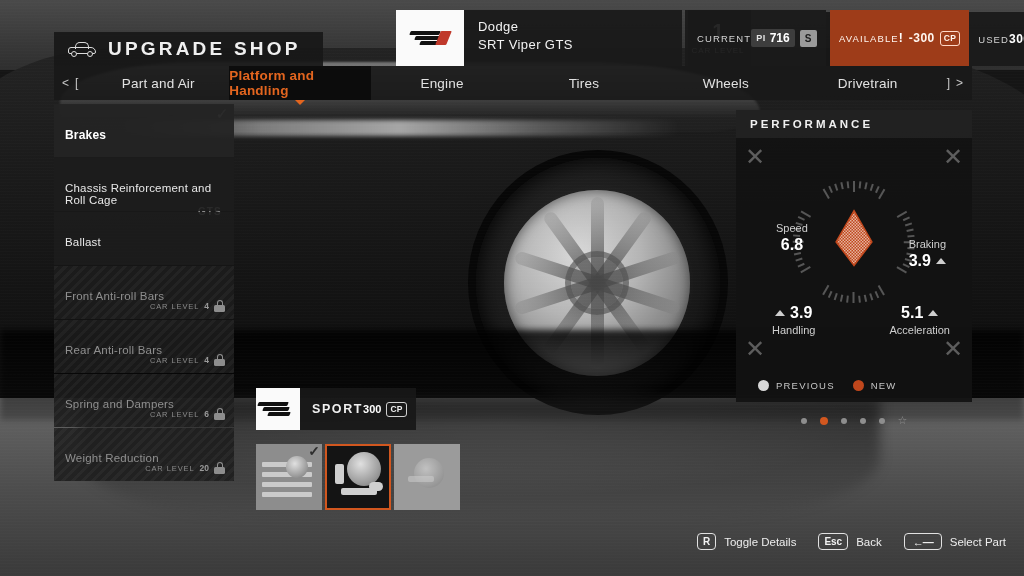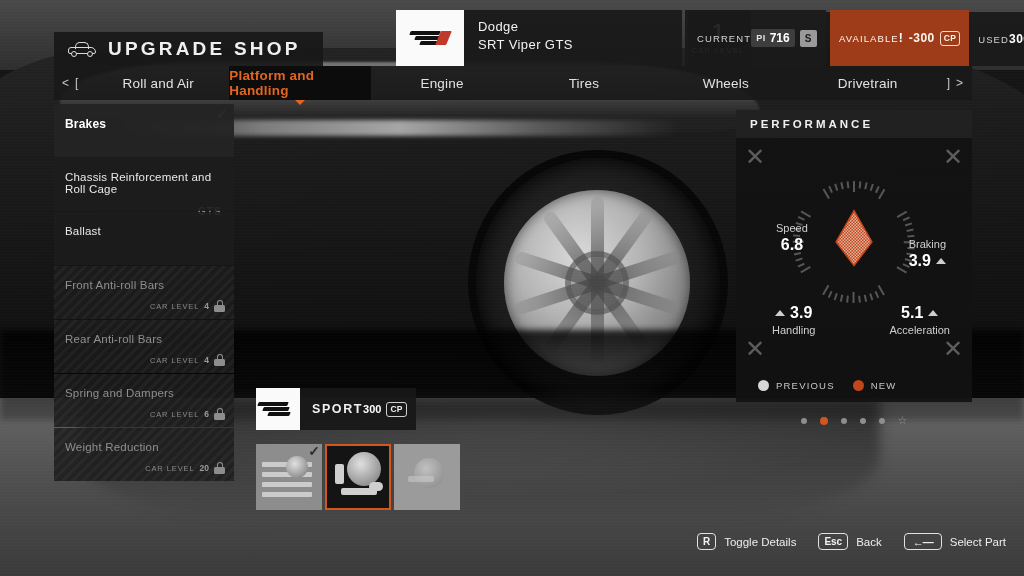--- a/index.html
+++ b/index.html
@@ -222,21 +222,21 @@
     border-top: 5px solid #e2651f;
   }
 
   
   #part-list {
     position: absolute; left: 54px; top: 104px; width: 180px;
   }
   .part-item {
     position: relative; height: 53px; margin-bottom: 1px;
     background: rgba(28,28,28,0.88);
-    padding: 13px 10px 0 11px;
+    padding: 24px 10px 0 11px;
   }
   .part-item.selected { background: rgba(36,36,36,0.95); }
   .part-item .p-name { color: #e8e8e8; font-size: 11.5px; letter-spacing: .2px; }
   .part-item.selected .p-name { color: #ffffff; font-weight: bold; font-size: 12px; }
   .part-item.locked { }
   .part-item.locked:before {
     content: ""; position: absolute; inset: 0;
     background-image: repeating-linear-gradient(135deg, rgba(255,255,255,0.035) 0 3px, rgba(0,0,0,0) 3px 7px);
     pointer-events: none;
   }
@@ -473,21 +473,21 @@
     </div>
   </div>
 
   <div id="tab-bar">
     <div class="tab-arrow">
       <span>&lt;</span>
       <span>[</span>
     </div>
     <div id="tabs-host" style="flex:1;display:flex;">
         <div class="tab">
-          <span>Roll and Air</span>
+          <span>Part and Air</span>
         </div>
         <div class="tab active">
           <span>Platform and Handling</span>
         </div>
         <div class="tab">
           <span>Engine</span>
         </div>
         <div class="tab">
           <span>Tires</span>
         </div>

